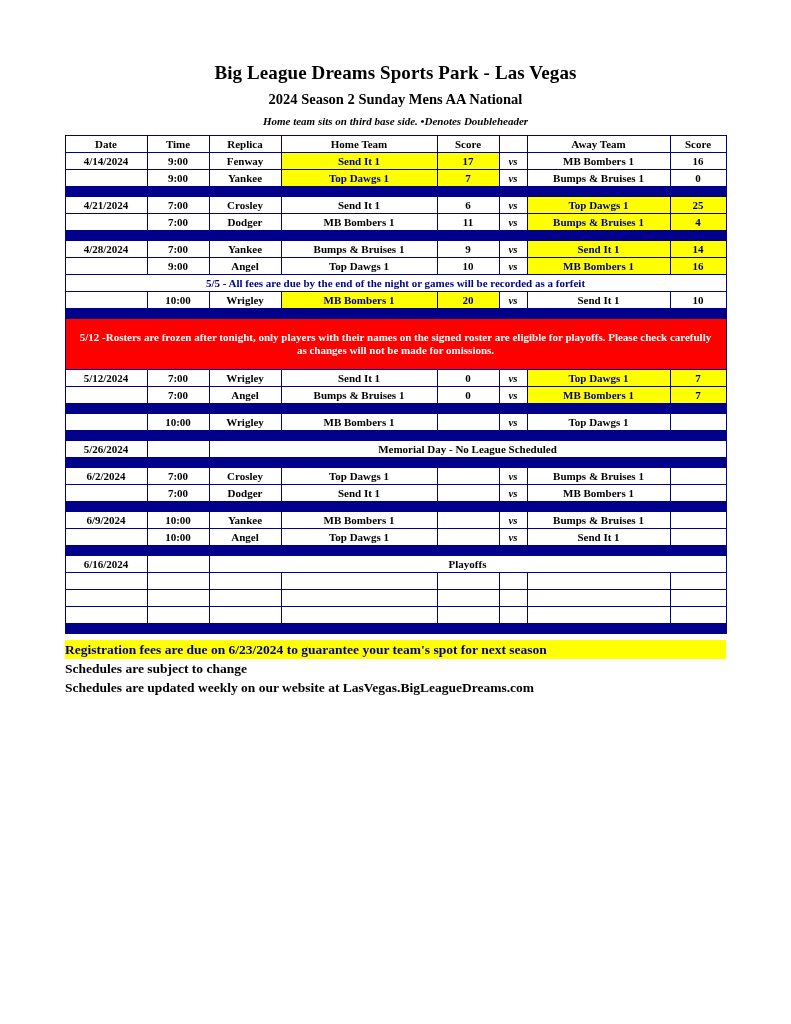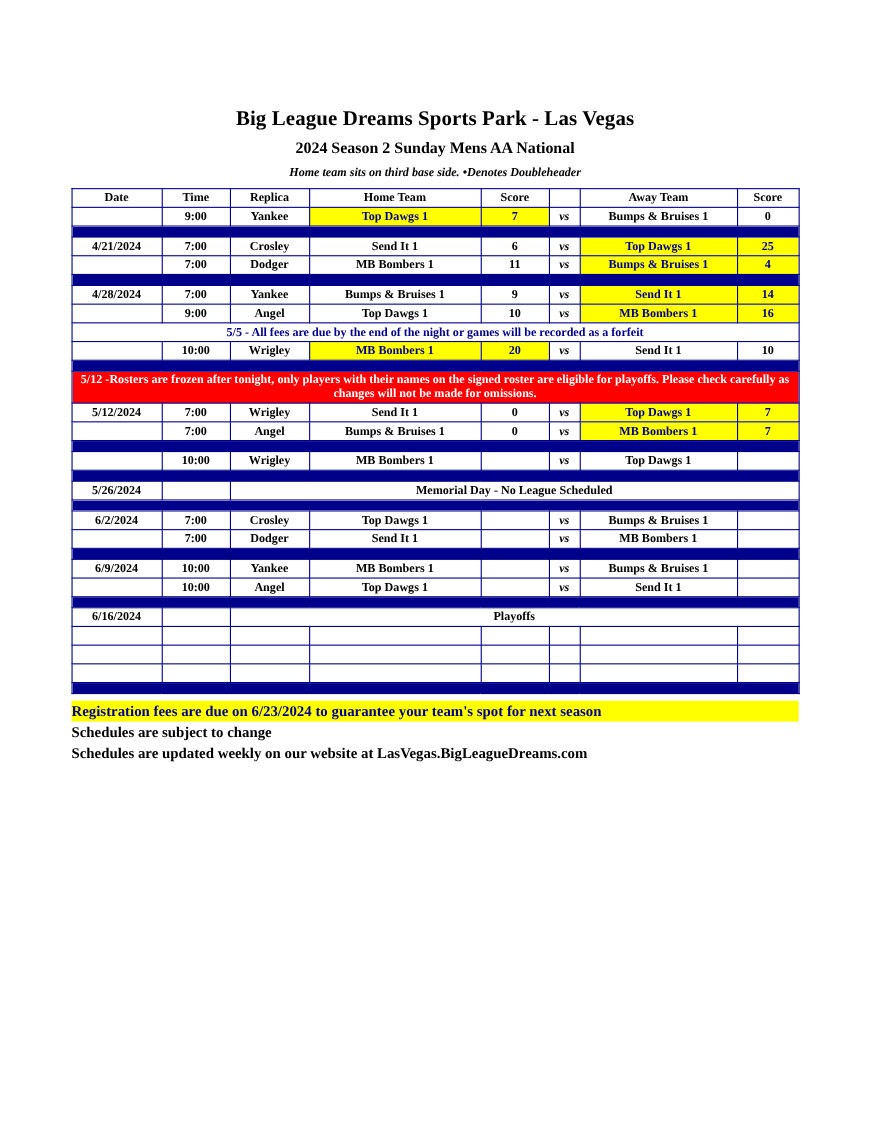--- a/index.html
+++ b/index.html
@@ -15,21 +15,21 @@
     position: relative;
   }
   .page {
     width: 791px;
     height: 1024px;
     box-sizing: border-box;
     padding: 0;
   }
   .titles {
     text-align: center;
-    margin-top: 98px;
+    margin-top: 62px;
   }
   .title-main {
     font-size: 19px;
     font-weight: bold;
     letter-spacing: 0.1px;
   }
   .title-sub {
     font-size: 14.5px;
     font-weight: bold;
     margin-top: 7px;
@@ -89,21 +89,21 @@
     height: 16px;
     text-align: center;
   }
   tr.noticered td {
     background: #FF0000;
     color: #ffffff;
     font-weight: bold;
     font-size: 11px;
     height: 17px;
     line-height: 13px;
-    padding: 1px;
+    padding: 12px;
     white-space: normal;
   }
   td.empty { background: #ffffff; }
   .date-cell { font-weight: bold; font-size: 11px; }
   .footer {
     width: 661px;
     margin: 6px auto 0 auto;
   }
   .footer div {
     font-size: 13.5px;
@@ -146,20 +146,30 @@
         <th class="b">Replica</th>
         <th class="b">Home Team</th>
         <th class="b">Score</th>
         <th class="b"></th>
         <th class="b">Away Team</th>
         <th class="b">Score</th>
       </tr>
     </thead>
     <tbody id="sched-body">
         <tr>
+          <td class="date-cell">4/14/2024</td>
+          <td class="b">9:00</td>
+          <td class="b">Fenway</td>
+          <td class="hl">Send It 1</td>
+          <td class="hl">17</td>
+          <td class="vs">vs</td>
+          <td class="b">MB Bombers 1</td>
+          <td class="b">16</td>
+        </tr>
+        <tr>
           <td class="date-cell">&nbsp;</td>
           <td class="b">9:00</td>
           <td class="b">Yankee</td>
           <td class="hl">Top Dawgs 1</td>
           <td class="hl">7</td>
           <td class="vs">vs</td>
           <td class="b">Bumps &amp; Bruises 1</td>
           <td class="b">0</td>
         </tr>
         <tr class="spacer">

